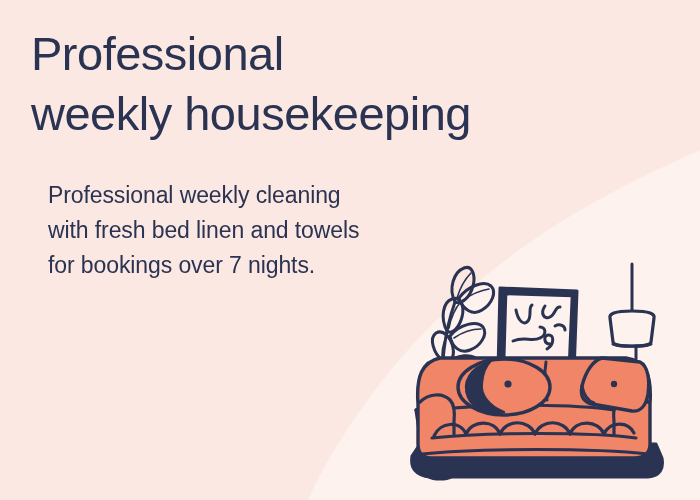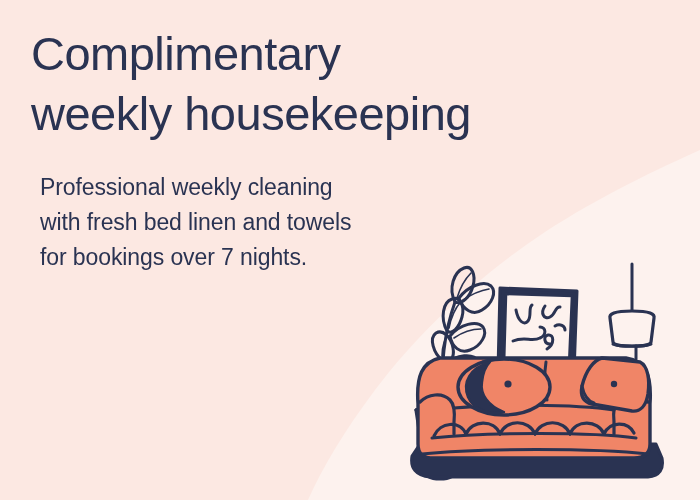--- a/index.html
+++ b/index.html
@@ -44,21 +44,21 @@
     line-height: 1.27;
     letter-spacing: -0.5px;
     white-space: pre-line;
   }
 
   .subhead {
     position: absolute;
     left: 32px;
     top: 162px;
     width: 420px;
-    margin: 8px;
+    margin: 16px;
     color: #2a3352;
     font-size: 23px;
     font-weight: 400;
     line-height: 1.52;
     letter-spacing: -0.1px;
     white-space: pre-line;
   }
 
   
   .illustration {
@@ -77,21 +77,21 @@
 <div class="promo-card">
 
   <svg class="bg-blob" viewBox="0 0 700 500" preserveAspectRatio="none" aria-hidden="true">
     <rect x="0" y="0" width="700" height="500" fill="#fce8e2"></rect>
     <path d="M700,150 C660,168 600,196 545,232 C480,275 420,330 375,390
              C345,430 322,468 308,500 L700,500 Z" fill="#fdf2ee"></path>
   </svg>
 
   <div class="content">
 
-    <h1 class="headline">Complimentary
+    <h1 class="headline">Professional
 weekly housekeeping</h1>
 
     <p class="subhead">Professional weekly cleaning
 with fresh bed linen and towels
 for bookings over 7 nights.</p>
 
     <div class="illustration">
       <svg viewBox="0 0 290 240" aria-hidden="true">
         <g fill="none" stroke="#2a3352" stroke-linecap="round" stroke-linejoin="round">
 

